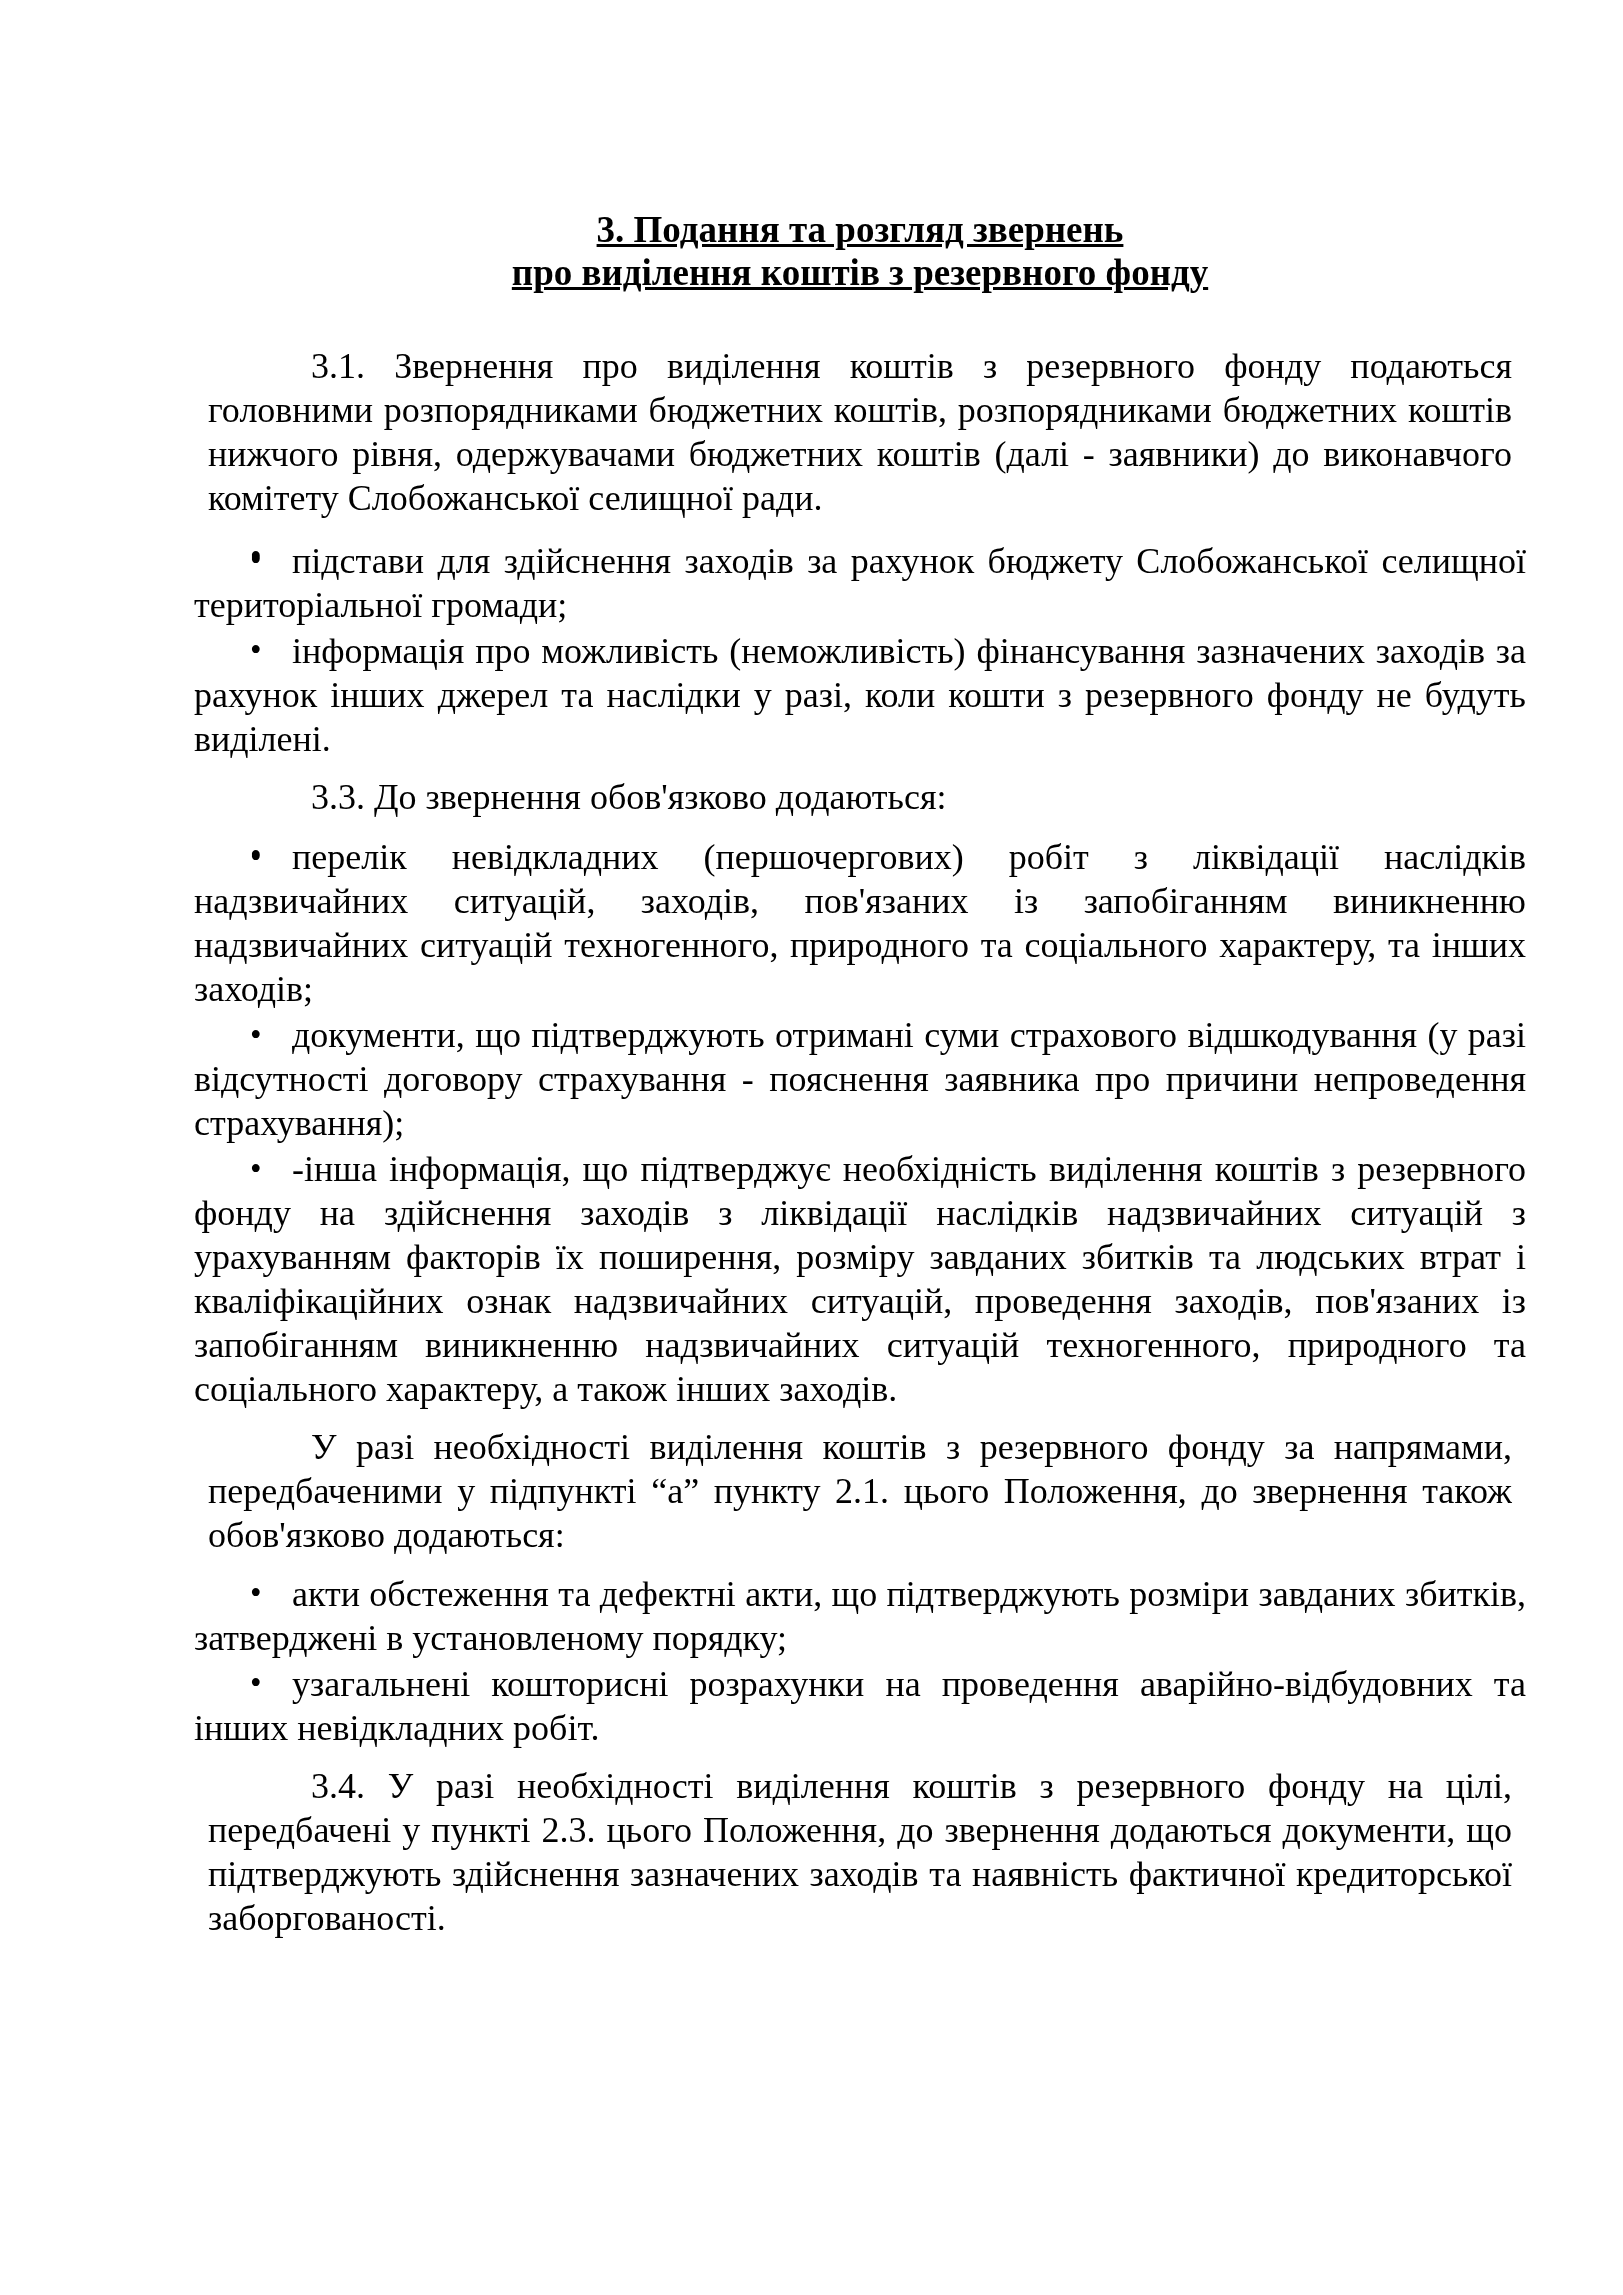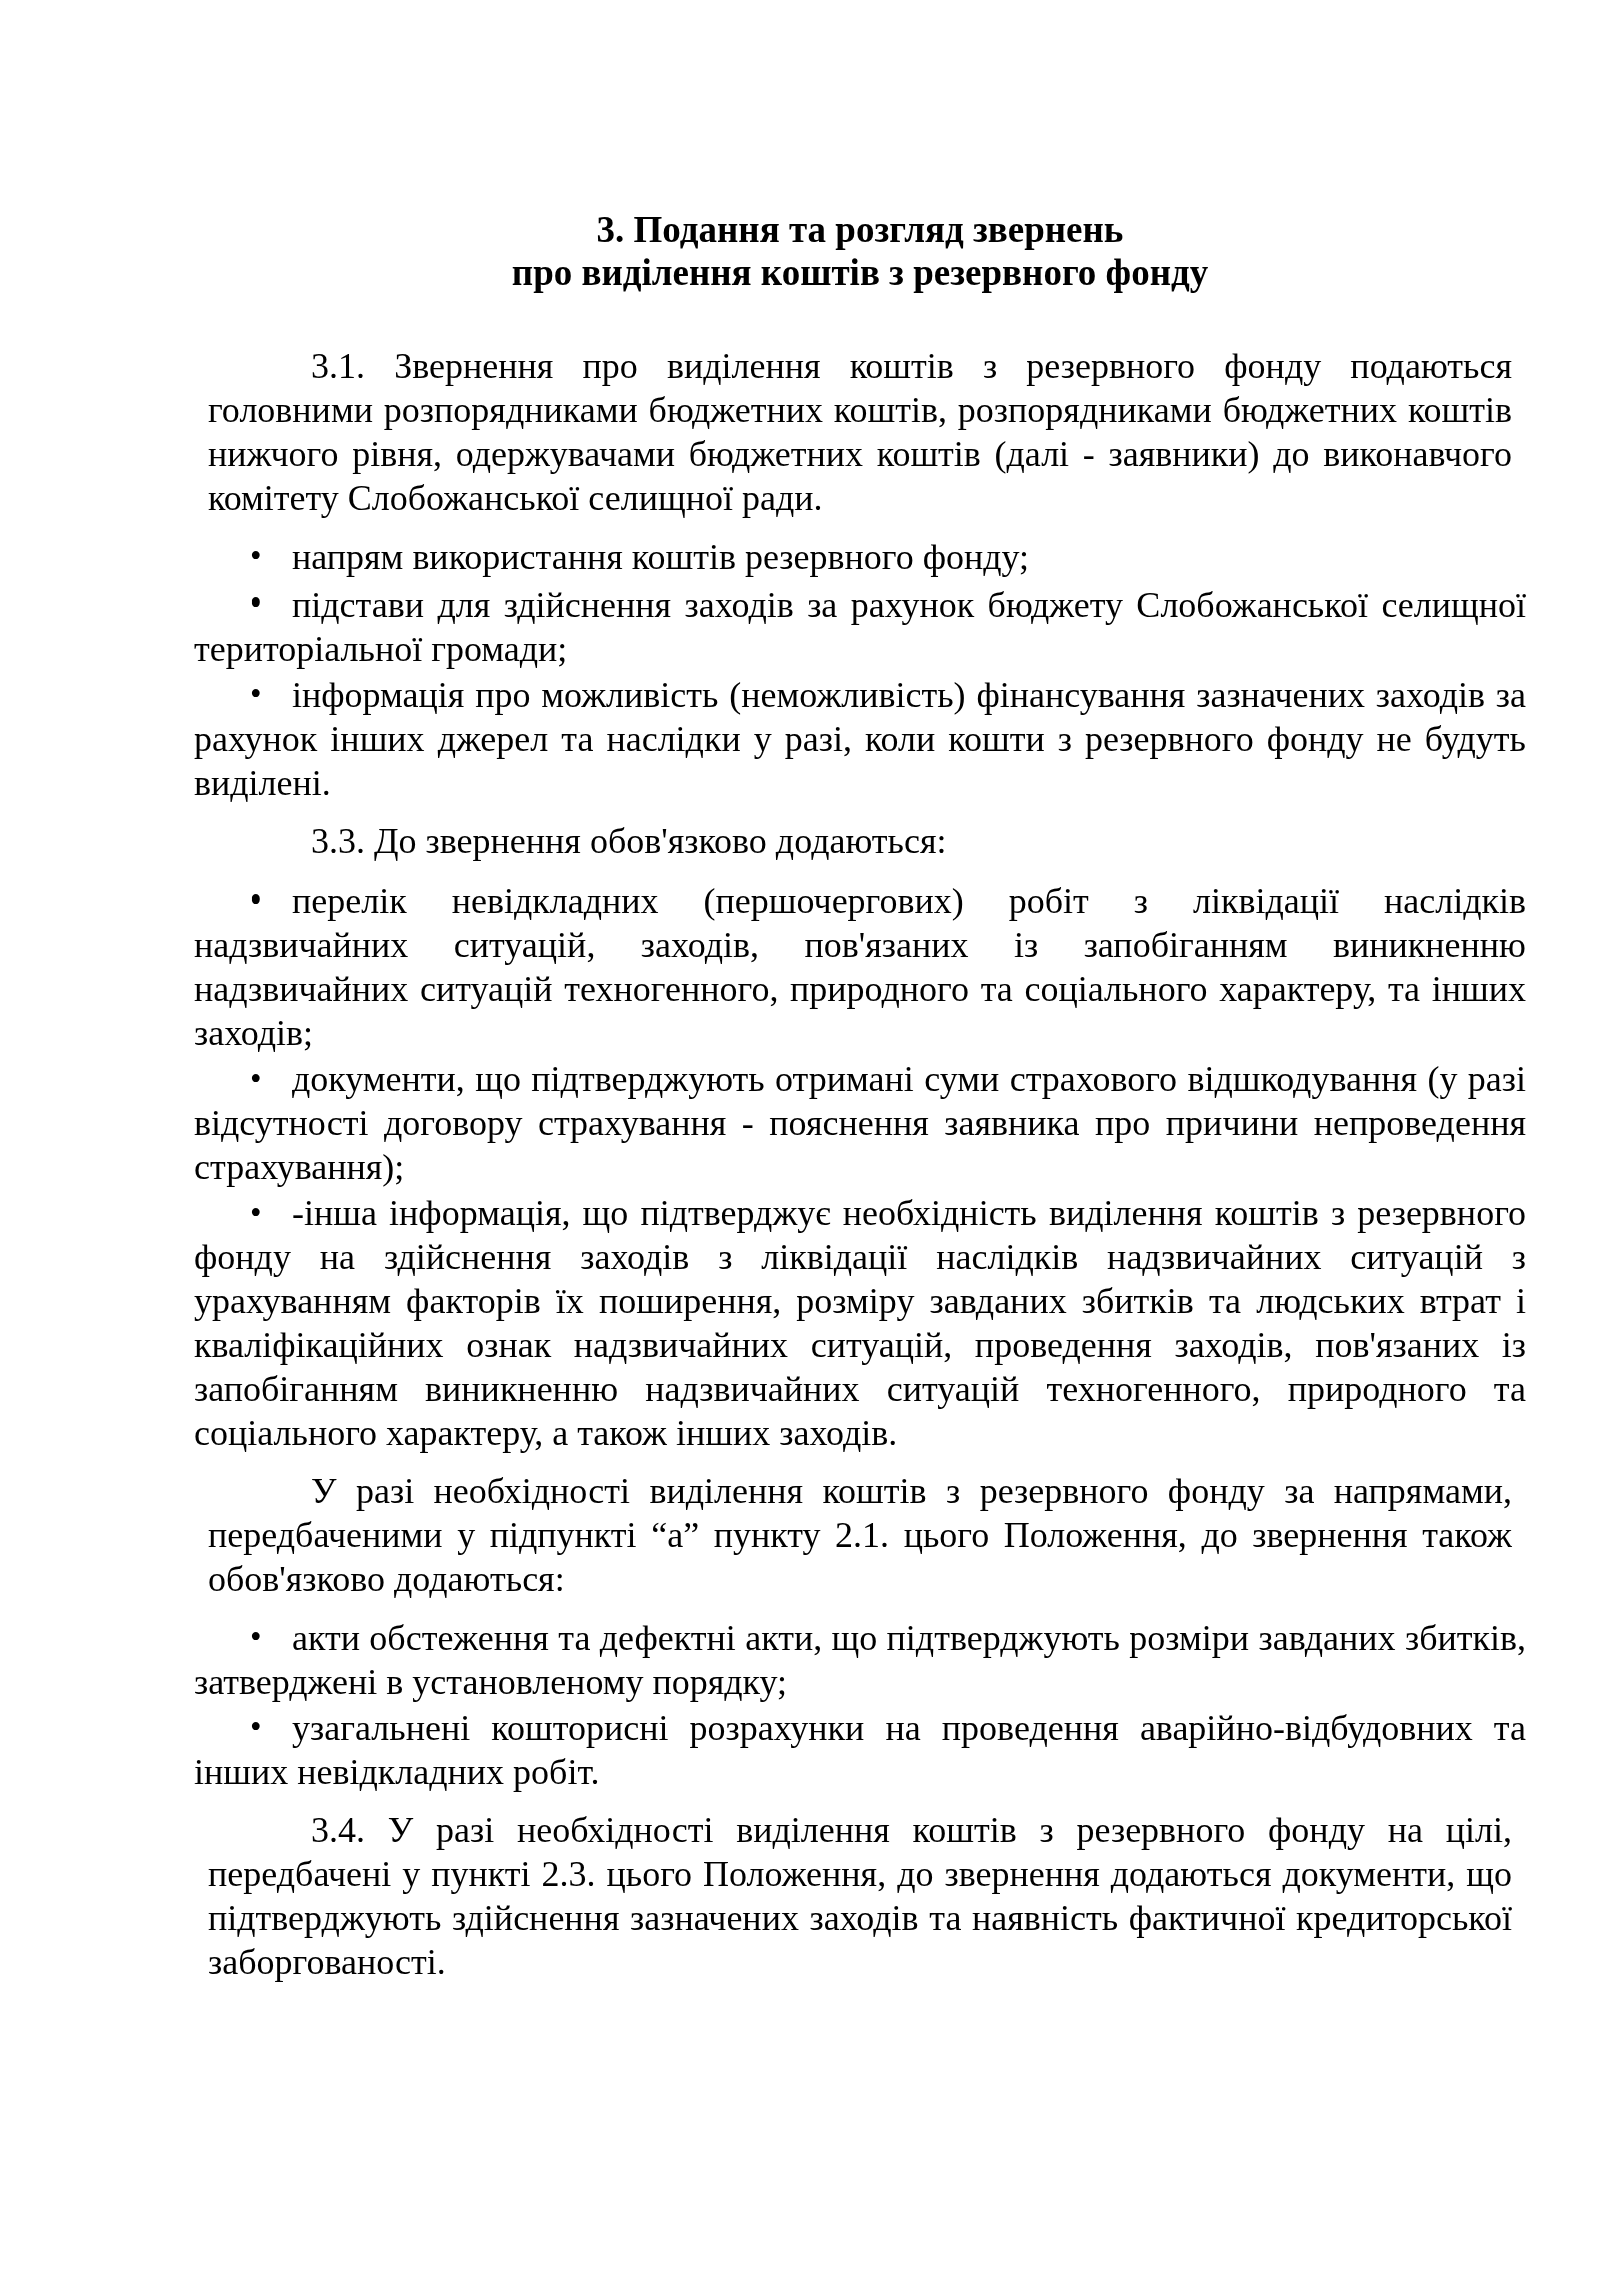--- a/index.html
+++ b/index.html
@@ -6,21 +6,21 @@
   body { width: 1623px; height: 2295px; position: relative; overflow: hidden; }
   .page {
     position: absolute; left: 194px; top: 208px; width: 1332px;
     font-family: "Liberation Serif", "DejaVu Serif", serif;
     font-size: 36px; line-height: 44px; color: #000;
   }
   .title {
     text-align: center; font-weight: bold; font-size: 37px; line-height: 43px;
     margin: 0 0 50px 0;
   }
-  .title div { display: block; }
+  .title div { display: block; text-decoration: underline; }
   p { margin: 14px; text-align: justify; text-align-last: left; }
   .indent { text-indent: 103px; }
   .indent-small { text-indent: 47px; }
   .bullet {
     position: relative; text-indent: 98px; text-align: justify; margin: 0;
     padding-top: 0.7px;
   }
   .bullet .dot {
     position: absolute; left: 56px; top: 0; text-indent: 0;
     font-size: 33px;
@@ -33,21 +33,21 @@
 
 <div class="page">
 
   <div class="title">
     <div>3. Подання та розгляд звернень</div>
     <div>про виділення коштів з резервного фонду</div>
   </div>
 
   <p class="indent">3.1. Звернення про виділення коштів з резервного фонду подаються головними розпорядниками бюджетних коштів, розпорядниками бюджетних коштів нижчого рівня, одержувачами бюджетних коштів (далі - заявники) до виконавчого комітету Слобожанської селищної ради.</p>
 
-  <p class="bullet"><span class="dot">•</span><span>напрям використання коштів резервного фонду;</span></p>
+  <p class="bullet"><span class="dot">•</span></p>
   <p class="bullet gap"><span class="dot">•</span></p>
   <p class="bullet gap"><span class="dot">•</span><span>підстави для здійснення заходів за рахунок бюджету Слобожанської селищної територіальної громади;</span></p>
   <p class="bullet gap"><span class="dot">•</span><span>інформація про можливість (неможливість) фінансування зазначених заходів за рахунок інших джерел та наслідки у разі, коли кошти з резервного фонду не будуть виділені.</span></p>
 
   <p class="indent">3.3. До звернення обов'язково додаються:</p>
 
   <p class="bullet"><span class="dot">•</span></p>
   <p class="bullet gap"><span class="dot">•</span><span>перелік невідкладних (першочергових) робіт з ліквідації наслідків надзвичайних ситуацій, заходів, пов'язаних із запобіганням виникненню надзвичайних ситуацій техногенного, природного та соціального характеру, та інших заходів;</span></p>
   <p class="bullet gap"><span class="dot">•</span><span>документи, що підтверджують отримані суми страхового відшкодування (у разі відсутності договору страхування - пояснення заявника про причини непроведення страхування);</span></p>
   <p class="bullet gap"><span class="dot">•</span><span>-інша інформація, що підтверджує необхідність виділення коштів з резервного фонду на здійснення заходів з ліквідації наслідків надзвичайних ситуацій з урахуванням факторів їх поширення, розміру завданих збитків та людських втрат і кваліфікаційних ознак надзвичайних ситуацій, проведення заходів, пов'язаних із запобіганням виникненню надзвичайних ситуацій техногенного, природного та соціального характеру, а також інших заходів.</span></p>

